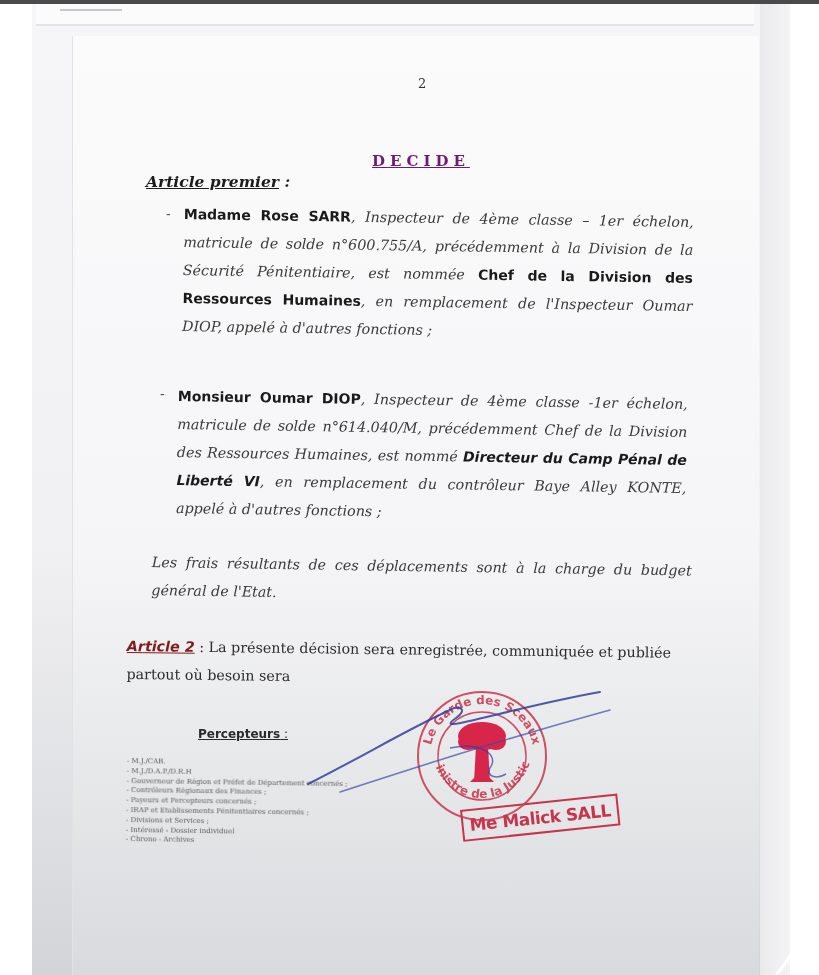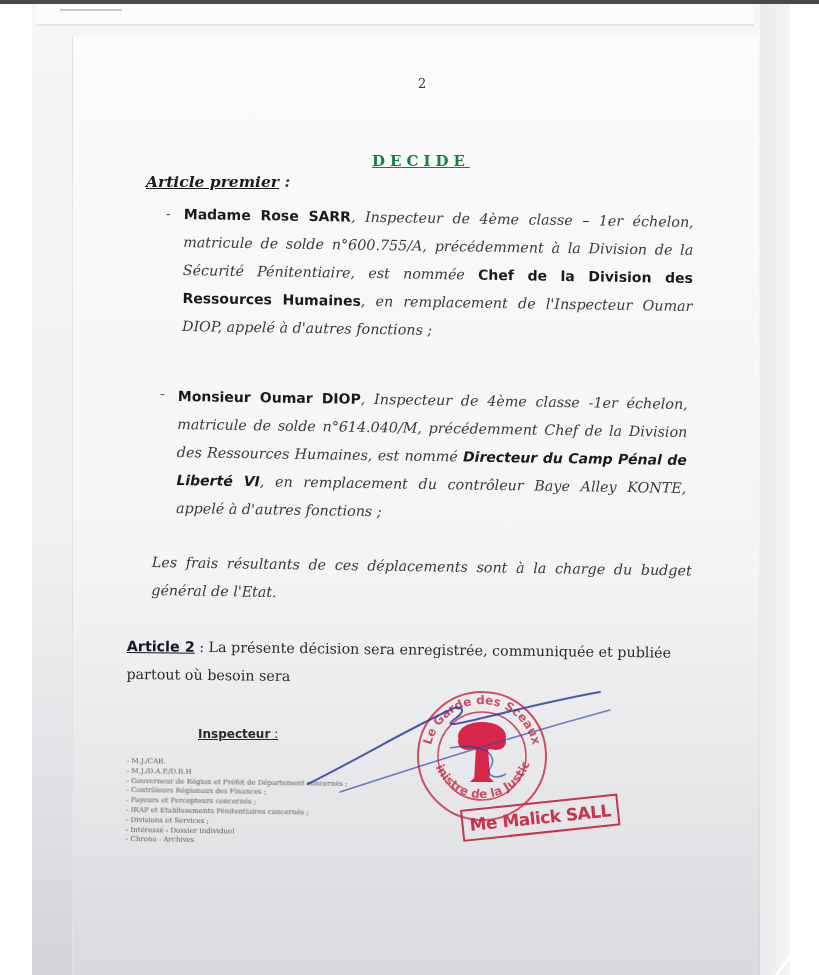--- a/index.html
+++ b/index.html
@@ -30,21 +30,21 @@
     .page {
       position: absolute; left: 72px; top: 36px; width: 686px; height: 939px;
       background: linear-gradient(180deg, #fbfbfc 0%, #f5f5f7 55%, #e6e7e9 80%, #d9dadd 100%);
       border-left: 1px solid #e2e2e4;
     }
     .page-number {
       position: absolute; left: 418px; top: 76px; font-size: 13px; color: #333;
     }
     .decide {
       position: absolute; left: 372px; top: 152px; font-size: 15px; font-weight: bold;
-      letter-spacing: 5px; text-decoration: underline; color: #15803d;
+      letter-spacing: 5px; text-decoration: underline; color: #701a75;
     }
     .art-title {
       position: absolute; left: 146px; top: 172px; font-size: 15.5px; font-weight: bold;
       font-style: italic; color: #1c1c1c;
     }
     .art-title .u { text-decoration: underline; text-align: center; }
     .para {
       position: absolute; font-size: 14.3px; line-height: 28px; color: #3a3a3a;
       font-style: italic; text-align: justify;
     }
@@ -53,21 +53,21 @@
     .bullet {
       position: absolute; font-size: 14px; color: #555;
     }
     .p1 { left: 184px; top: 200px; width: 510px; transform: rotate(0.9deg); transform-origin: left top; }
     .p2 { left: 178px; top: 382px; width: 510px; transform: rotate(0.9deg); transform-origin: left top; }
     .p3 { left: 152px; top: 548px; width: 540px; transform: rotate(0.9deg); transform-origin: left top; }
     .art2 {
       position: absolute; left: 127px; top: 632px; width: 570px; font-size: 14.3px; line-height: 28px;
       color: #2c2c2c; transform: rotate(0.7deg); transform-origin: left top;
     }
-    .art2 .lbl { font-weight: bold; text-decoration: underline; color: #0f172a; font-family: "DejaVu Sans", sans-serif; text-align: center; }
+    .art2 .lbl { font-weight: bold; font-style: italic; text-decoration: underline; color: #7f1d1d; font-family: "DejaVu Sans", sans-serif; text-align: center; }
     .ampl-title {
       position: absolute; left: 198px; top: 727px; font-size: 12px; font-weight: bold;
       text-decoration: underline; color: #2a2a2a; font-family: "DejaVu Sans", sans-serif;
     }
     .ampl-list {
       position: absolute; left: 127px; top: 757px; margin: 0; padding: 0; list-style: none;
       font-size: 7px; line-height: 9.8px; color: #5a5a5a; filter: blur(0.4px);
       transform: rotate(0.8deg); transform-origin: left top;
     }
     .ampl-list li::before { content: "- "; }
@@ -116,21 +116,21 @@
   <b>Monsieur Oumar DIOP</b><span>, Inspecteur de 4ème classe -1er échelon, matricule de solde n°614.040/M, précédemment Chef de la Division des Ressources Humaines, est nommé </span><b class="i">Directeur du Camp Pénal de Liberté VI</b><span>, en remplacement du contrôleur Baye Alley KONTE, appelé à d'autres fonctions ;</span>
 </div>
 
 <div class="para p3">Les frais résultants de ces déplacements sont à la charge du budget général de l'Etat.</div>
 
 <div class="art2">
   <span class="lbl">Article 2</span><span> : La présente décision sera enregistrée, communiquée et publiée partout où besoin sera</span>
 </div>
 
 <div class="ampl-title">
-  <span>Inspecteur</span><span style="text-decoration:none;font-weight:normal"> :</span>
+  <span>Percepteurs</span><span style="text-decoration:none;font-weight:normal"> :</span>
 </div>
 <ul class="ampl-list">
   <li>M.J./CAB.</li>
   <li>M.J./D.A.P./D.R.H</li>
   <li>Gouverneur de Région et Préfet de Département concernés ;</li>
   <li>Contrôleurs Régionaux des Finances ;</li>
   <li>Payeurs et Percepteurs concernés ;</li>
   <li>IRAP et Etablissements Pénitentiaires concernés ;</li>
   <li>Divisions et Services ;</li>
   <li>Intéressé - Dossier individuel</li>

